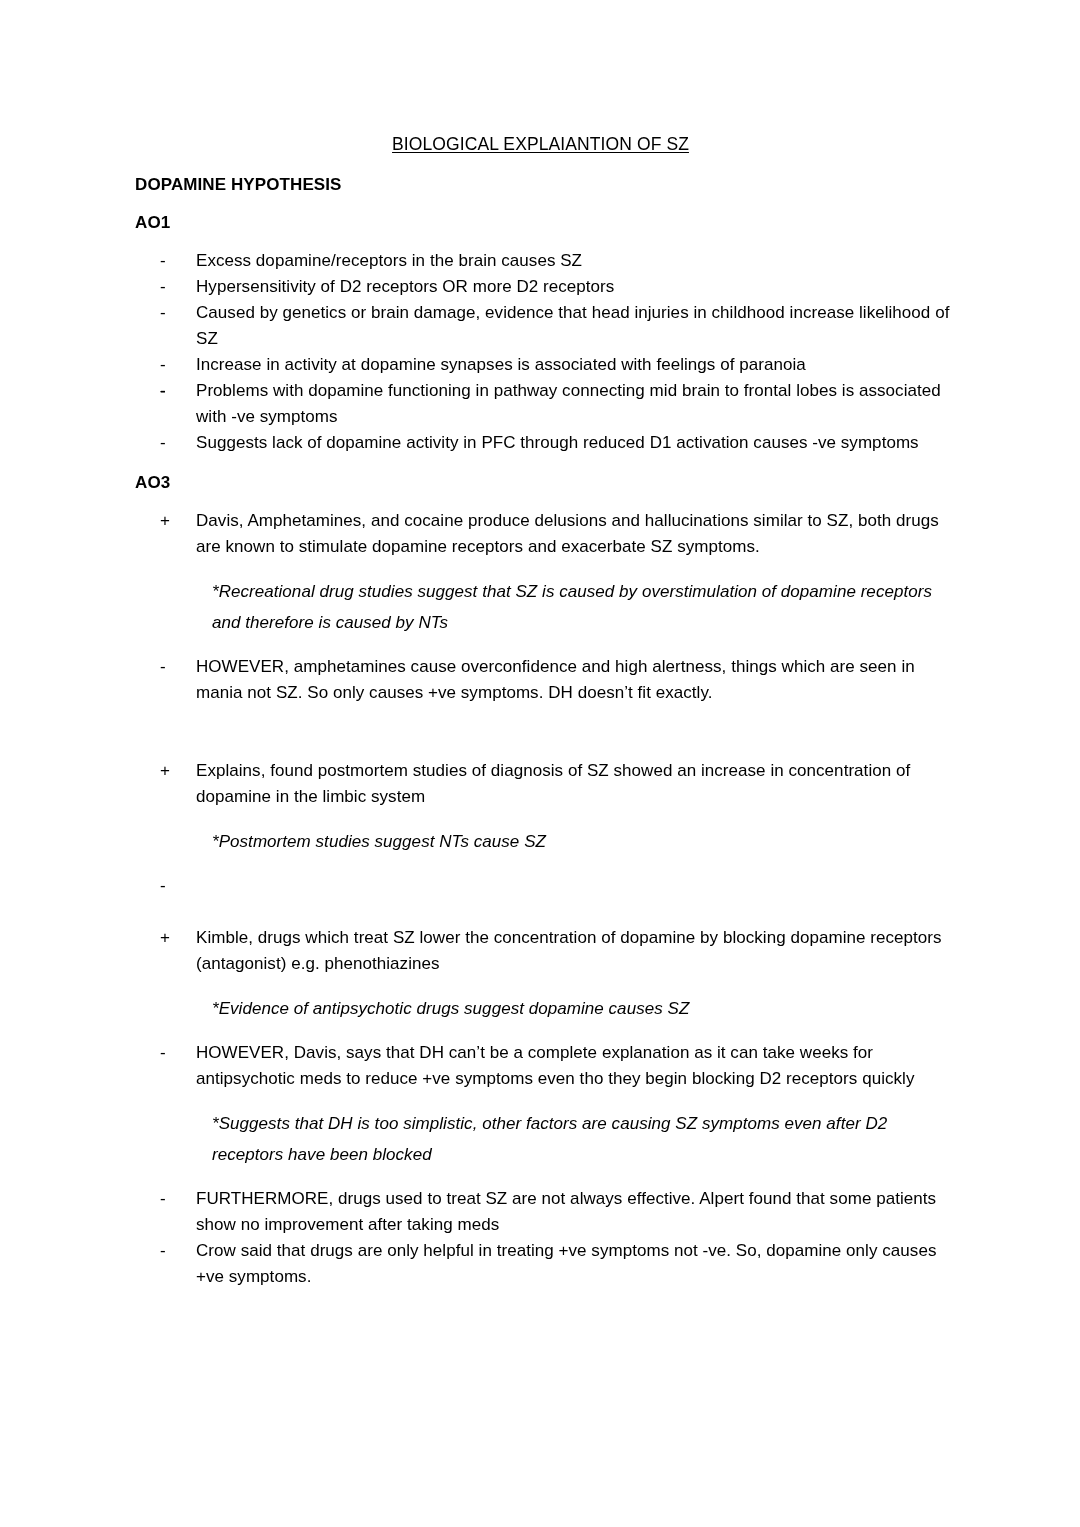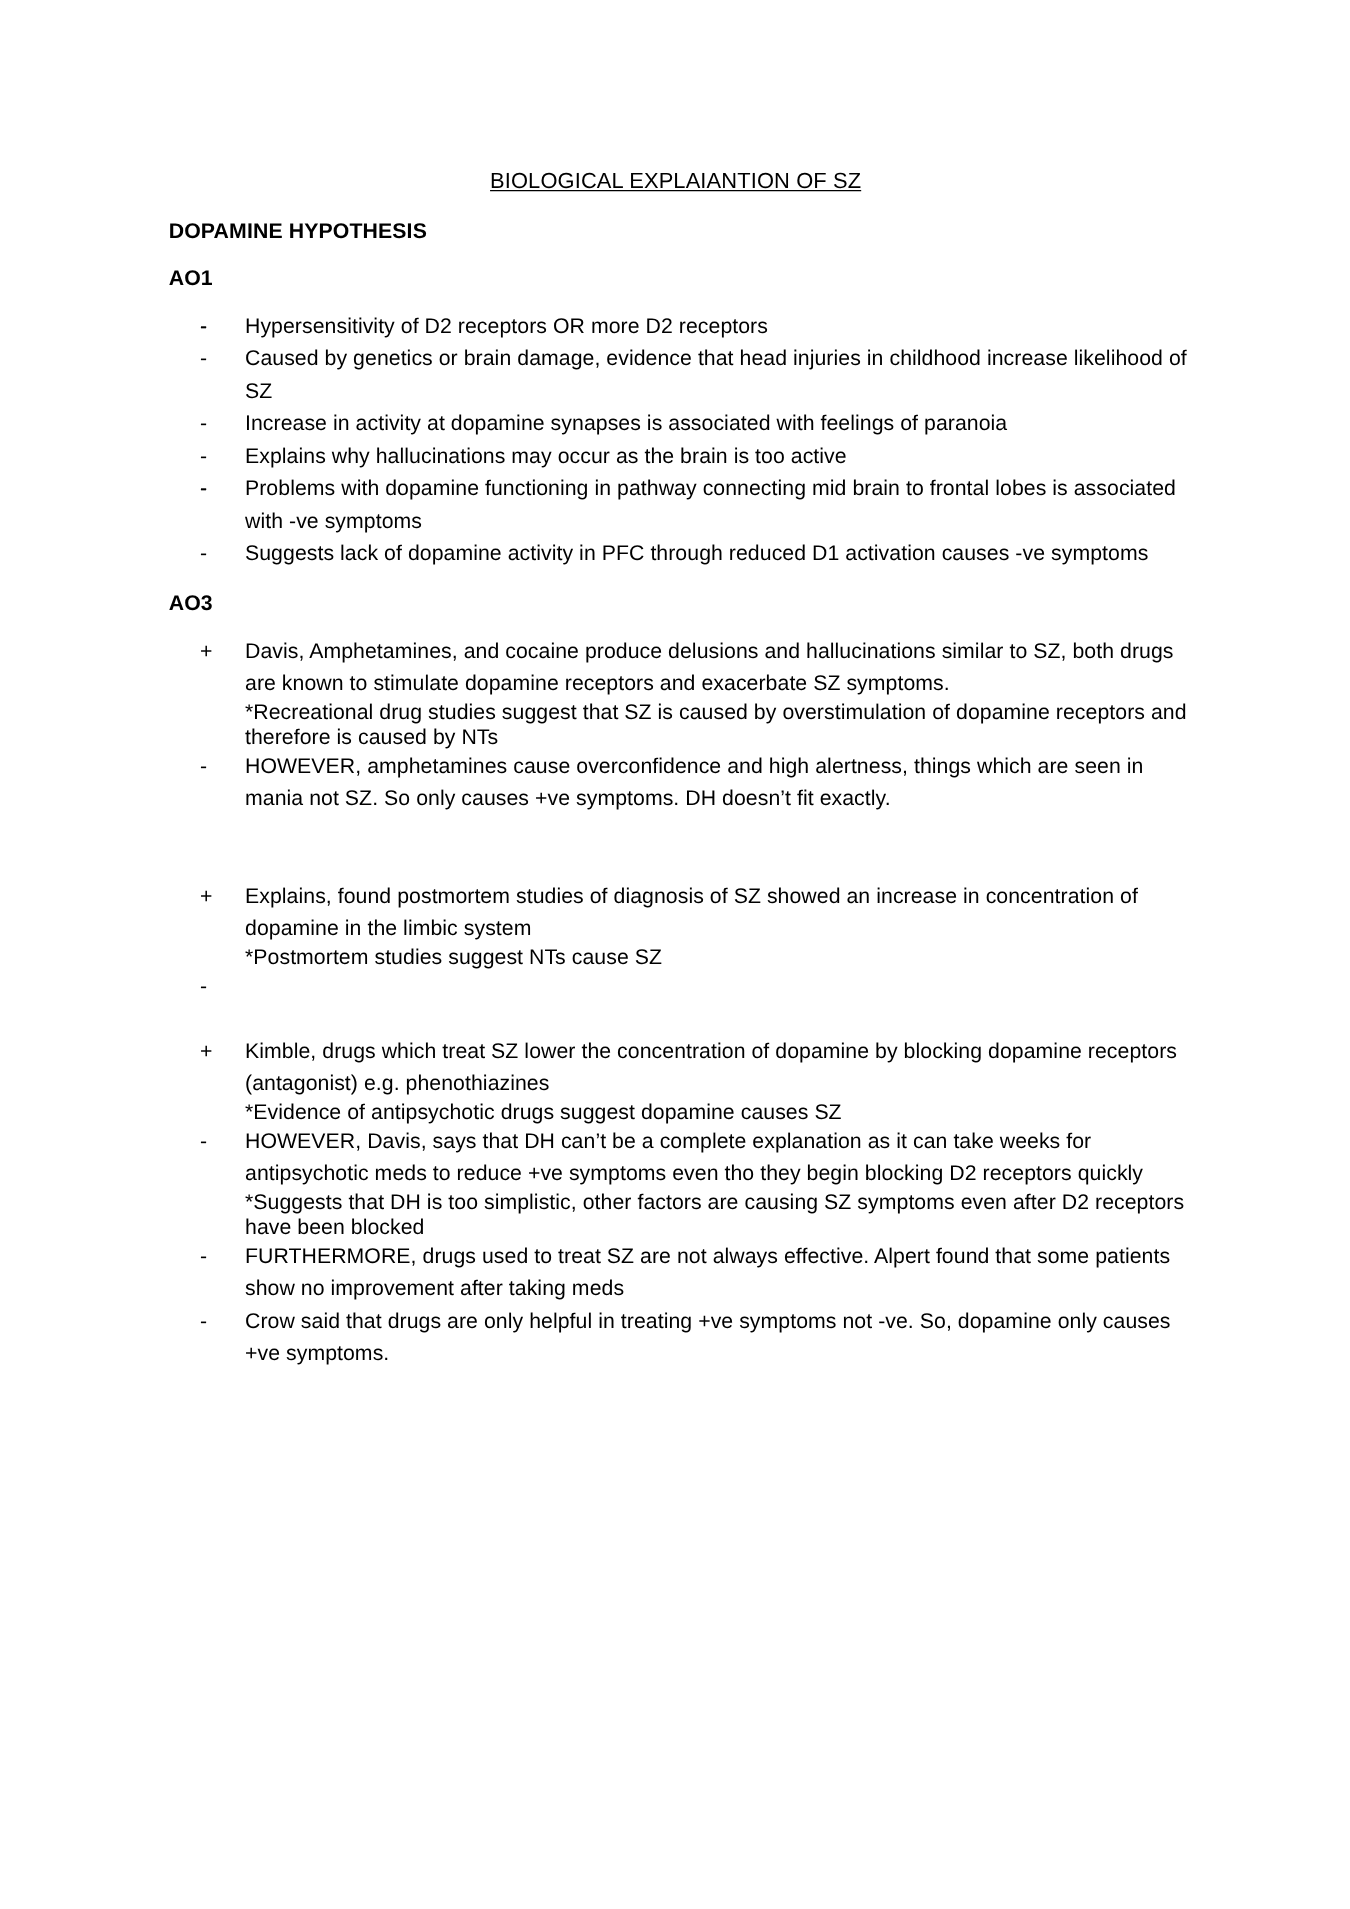--- a/index.html
+++ b/index.html
@@ -76,23 +76,24 @@
     left: 29px;
     top: 0;
     width: 20px;
     font-size: 17px;
     line-height: 26px;
     text-align: left;
   }
   .bullet-sub {
     padding-left: 65px;
     font-size: 17px;
-    line-height: 20px;
+    line-height: 31px;
     letter-spacing: 0.05px;
-    margin: 0;
+    margin: 16px;
+    font-style: italic;
   }
   .group-gap {
     height: 52px;
   }
   b, .bold { font-weight: 400; }
 </style>
 </head>
 <body>
 
 <div class="page">
@@ -103,36 +104,36 @@
 
     <div class="section-heading">DOPAMINE HYPOTHESIS</div>
     <div class="heading-gap-after"></div>
 
     <div class="section-heading">AO1</div>
     <div class="heading-gap-after"></div>
 
     <ul class="bullet-list">
       <li class="bullet-item">
         <span class="bullet-marker">-</span>
+        <span>Excess dopamine/receptors in the brain causes SZ</span>
       </li>
       <li class="bullet-item">
         <span class="bullet-marker">-</span>
         <span>Hypersensitivity of D2 receptors OR more D2 receptors</span>
       </li>
       <li class="bullet-item">
         <span class="bullet-marker">-</span>
         <span>Caused by genetics or brain damage, evidence that head injuries in childhood increase likelihood of SZ</span>
       </li>
       <li class="bullet-item">
         <span class="bullet-marker">-</span>
         <span>Increase in activity at dopamine synapses is associated with feelings of paranoia</span>
       </li>
       <li class="bullet-item">
         <span class="bullet-marker">-</span>
-        <span>Explains why hallucinations may occur as the brain is too active</span>
       </li>
       <li class="bullet-item">
         <span class="bullet-marker">-</span>
       </li>
       <li class="bullet-item">
         <span class="bullet-marker">-</span>
         <span>Problems with dopamine functioning in pathway connecting mid brain to frontal lobes is associated with -ve symptoms</span>
       </li>
       <li class="bullet-item">
         <span class="bullet-marker">-</span>

